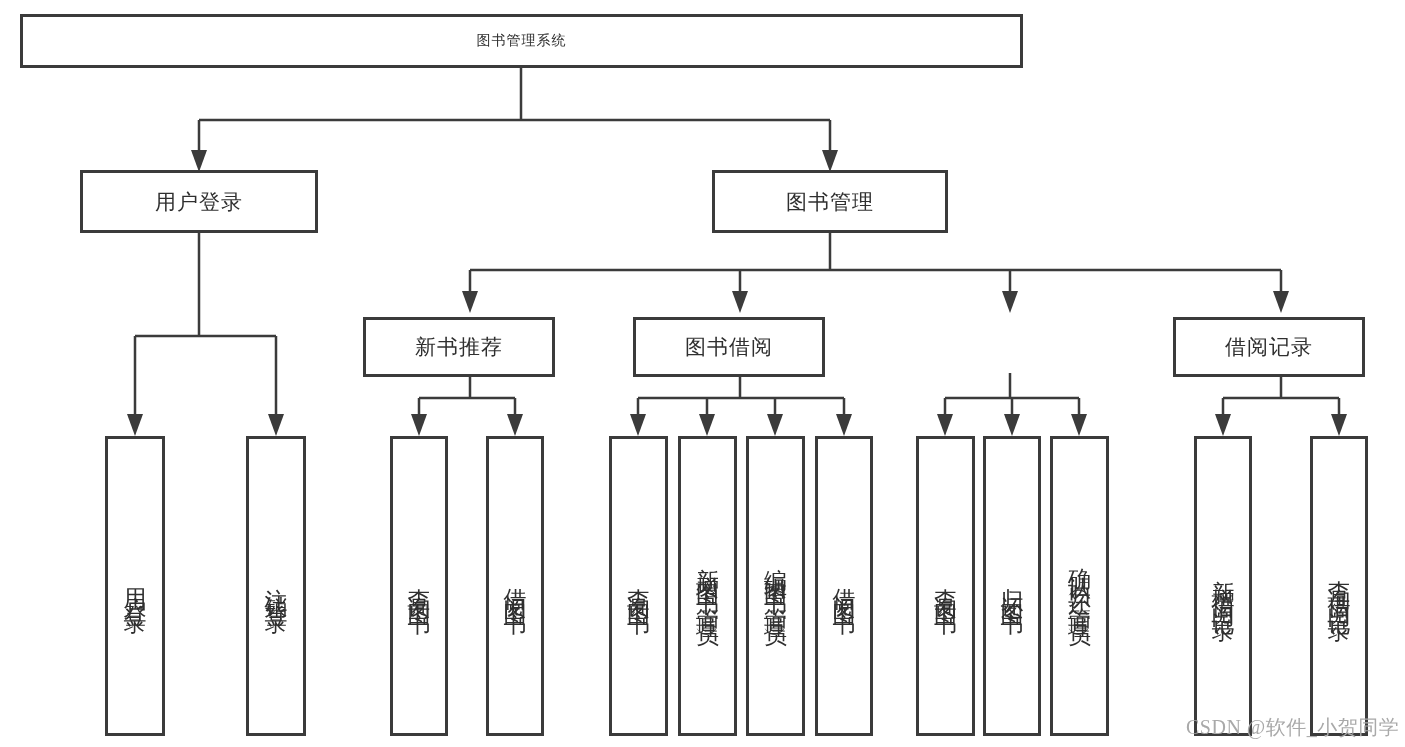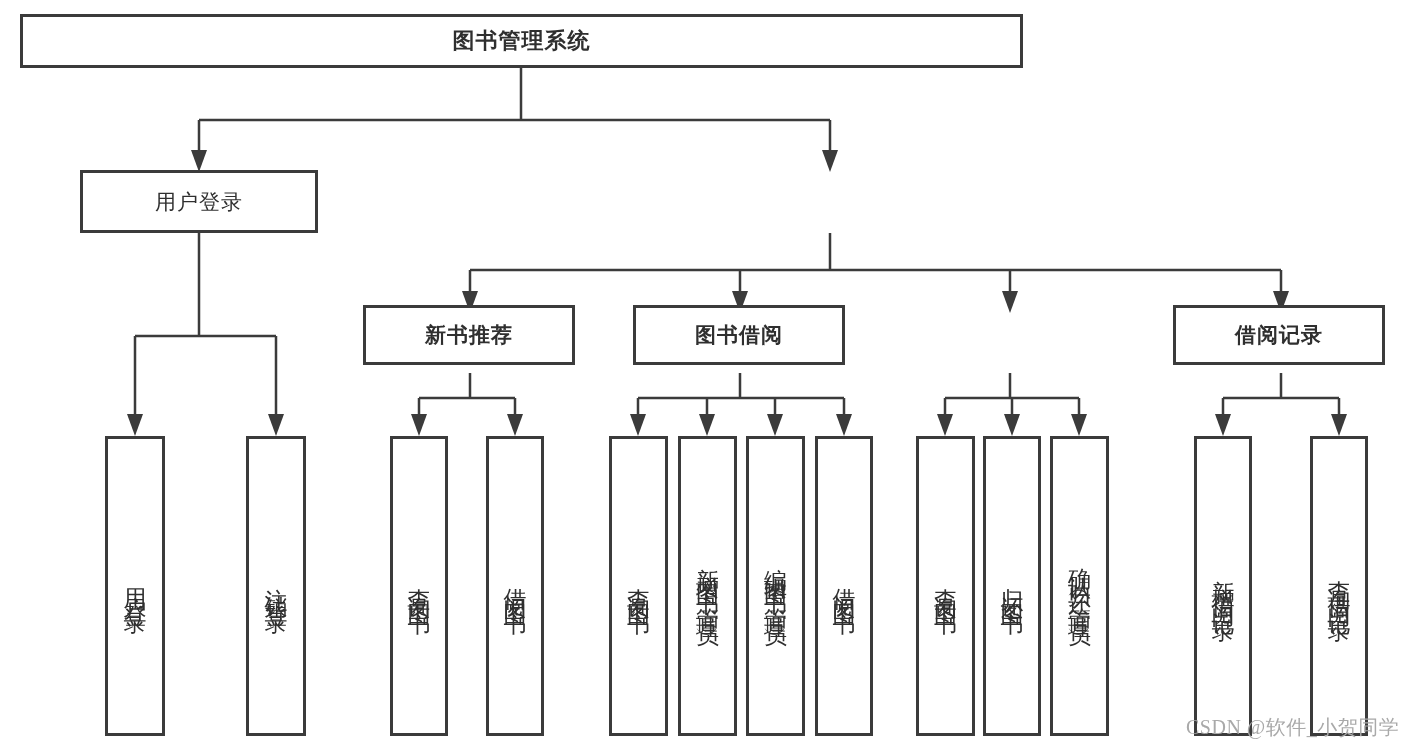--- a/index.html
+++ b/index.html
@@ -35,21 +35,21 @@
     align-items: center;
     justify-content: center;
     color: #2f2f2f;
     z-index: 2;
   }
   .h-label {
     font-size: 21px;
     letter-spacing: 1px;
     white-space: nowrap;
   }
-  .root-label { font-size: 22px; font-weight: bold; }
+  .root-label { font-size: 14px; }
   .v-label {
     writing-mode: vertical-rl;
     text-orientation: mixed;
     font-size: 23px;
     letter-spacing: 8px;
     line-height: 1;
     white-space: nowrap;
   }
   .watermark {
     position: absolute;
@@ -60,21 +60,21 @@
     letter-spacing: 0.5px;
     white-space: nowrap;
     z-index: 3;
     font-family: Liberation Serif, serif;
   }
 
   
   .n-root   { left: 20px;   top: 14px;  width: 1003px; height: 54px; }
   .n-l2-a   { left: 80px;   top: 170px; width: 238px;  height: 63px; }
   .n-l2-b   { left: 712px;  top: 170px; width: 236px;  height: 63px; }
-  .n-l3     { top: 305px; width: 212px; height: 60px; font-weight: bold; }
+  .n-l3     { top: 317px; width: 192px; height: 60px; }
   .n-l3-a   { left: 363px; }
   .n-l3-b   { left: 633px; }
   .n-l3-c   { left: 903px; }
   .n-l3-d   { left: 1173px; }
   .leaf     { top: 436px; height: 300px; }
   .lf-a1 { left: 105px;  width: 60px; }
   .lf-a2 { left: 246px;  width: 60px; }
   .lf-b1 { left: 390px;  width: 58px; }
   .lf-b2 { left: 486px;  width: 58px; }
   .lf-c1 { left: 609px;  width: 59px; }
@@ -128,20 +128,23 @@
     <polygon points="1331,414 1347,414 1339,436"></polygon>
   </svg>
 
   <div class="node n-root">
     <span class="h-label root-label">图书管理系统</span>
   </div>
 
   <div class="node n-l2-a">
     <span class="h-label">用户登录</span>
   </div>
+  <div class="node n-l2-b">
+    <span class="h-label">图书管理</span>
+  </div>
 
   <div class="node n-l3 n-l3-a">
     <span class="h-label">新书推荐</span>
   </div>
   <div class="node n-l3 n-l3-b">
     <span class="h-label">图书借阅</span>
   </div>
   <div class="node n-l3 n-l3-d">
     <span class="h-label">借阅记录</span>
   </div>

